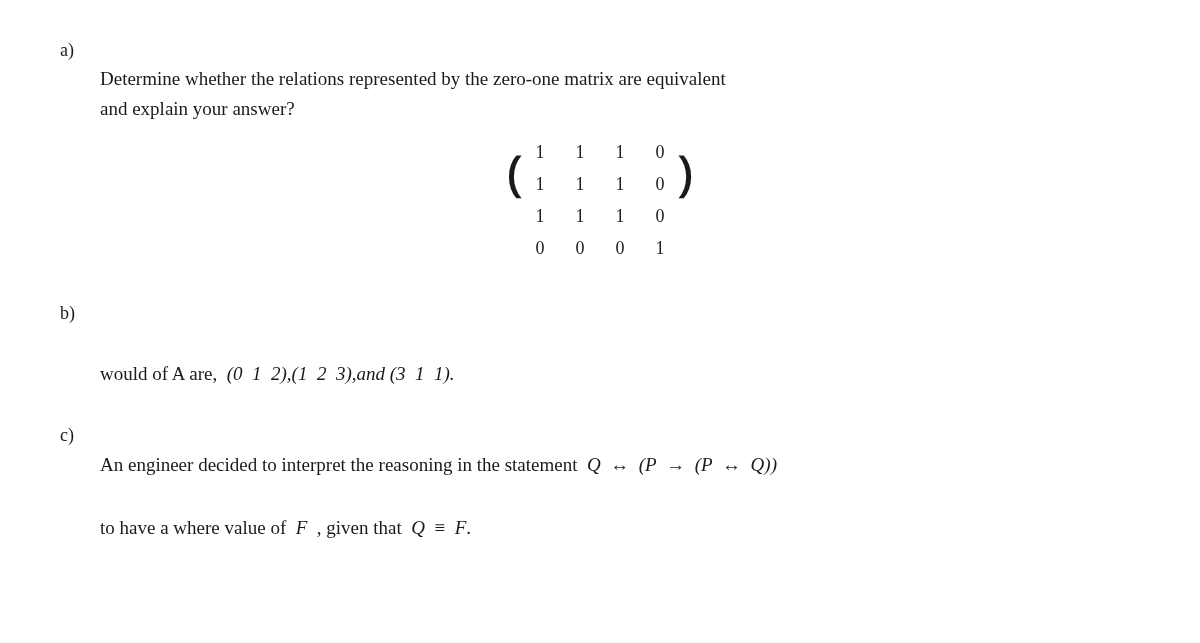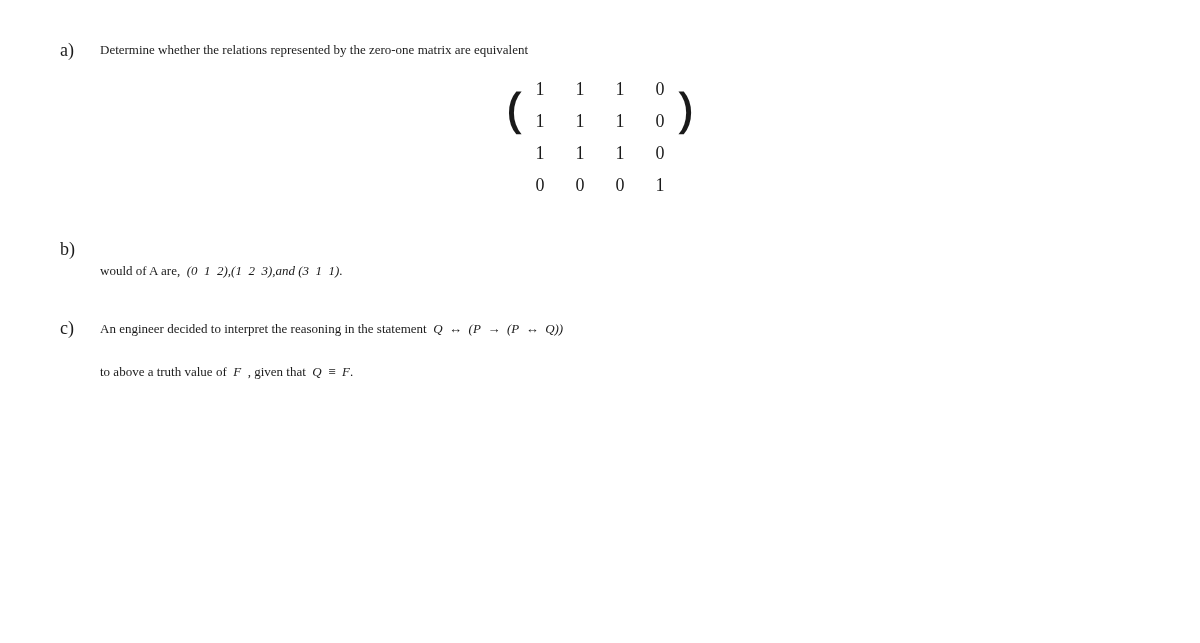--- a/index.html
+++ b/index.html
@@ -30,22 +30,23 @@
     }
 
     .label {
       font-size: 18px;
       min-width: 28px;
       flex-shrink: 0;
     }
 
     .content {
       flex: 1;
-      font-size: 13px;
+      font-size: 19px;
       line-height: 1.6;
+      margin-top: 24px;
     }
 
     .matrix-container {
       display: flex;
       justify-content: center;
       margin: 10px 0 18px 0;
     }
 
     .matrix-wrapper {
       display: inline-flex;
@@ -87,20 +88,21 @@
     }
   </style>
 </head>
 <body>
 
 <div class="question-block">
   <div class="question-row">
     <div class="label">a)</div>
     <div class="content">
       <span>Determine whether the relations represented by the zero-one matrix are equivalent</span><br>
+      <span>and explain your answer?</span>
     </div>
   </div>
 
   <div class="matrix-container">
     <div class="matrix-wrapper">
       <span class="bracket-left">⁽</span>
       <div class="matrix-grid">
 
         <span class="matrix-cell">1</span>
         <span class="matrix-cell">1</span>
@@ -150,21 +152,21 @@
       &nbsp;<span style="font-style:normal;">↔</span>
       &nbsp;<span style="font-style:italic;">(P</span>
       &nbsp;<span style="font-style:normal;">→</span>
       &nbsp;<span style="font-style:italic;">(P</span>
       &nbsp;<span style="font-style:normal;">↔</span>
       &nbsp;<span style="font-style:italic;">Q))</span>
       <br>
       
       <br>
       
-      <span>to above a truth value of</span>
+      <span>to have a where value of</span>
       &nbsp;<span style="font-style:italic;">F</span>
       <span>&nbsp;, given that&nbsp;</span>
       <span style="font-style:italic;">Q</span>
       &nbsp;<span style="font-style:normal;">≡</span>
       &nbsp;<span style="font-style:italic;">F</span><span>.</span>
     </div>
   </div>
 </div>
 
 </body></html>

